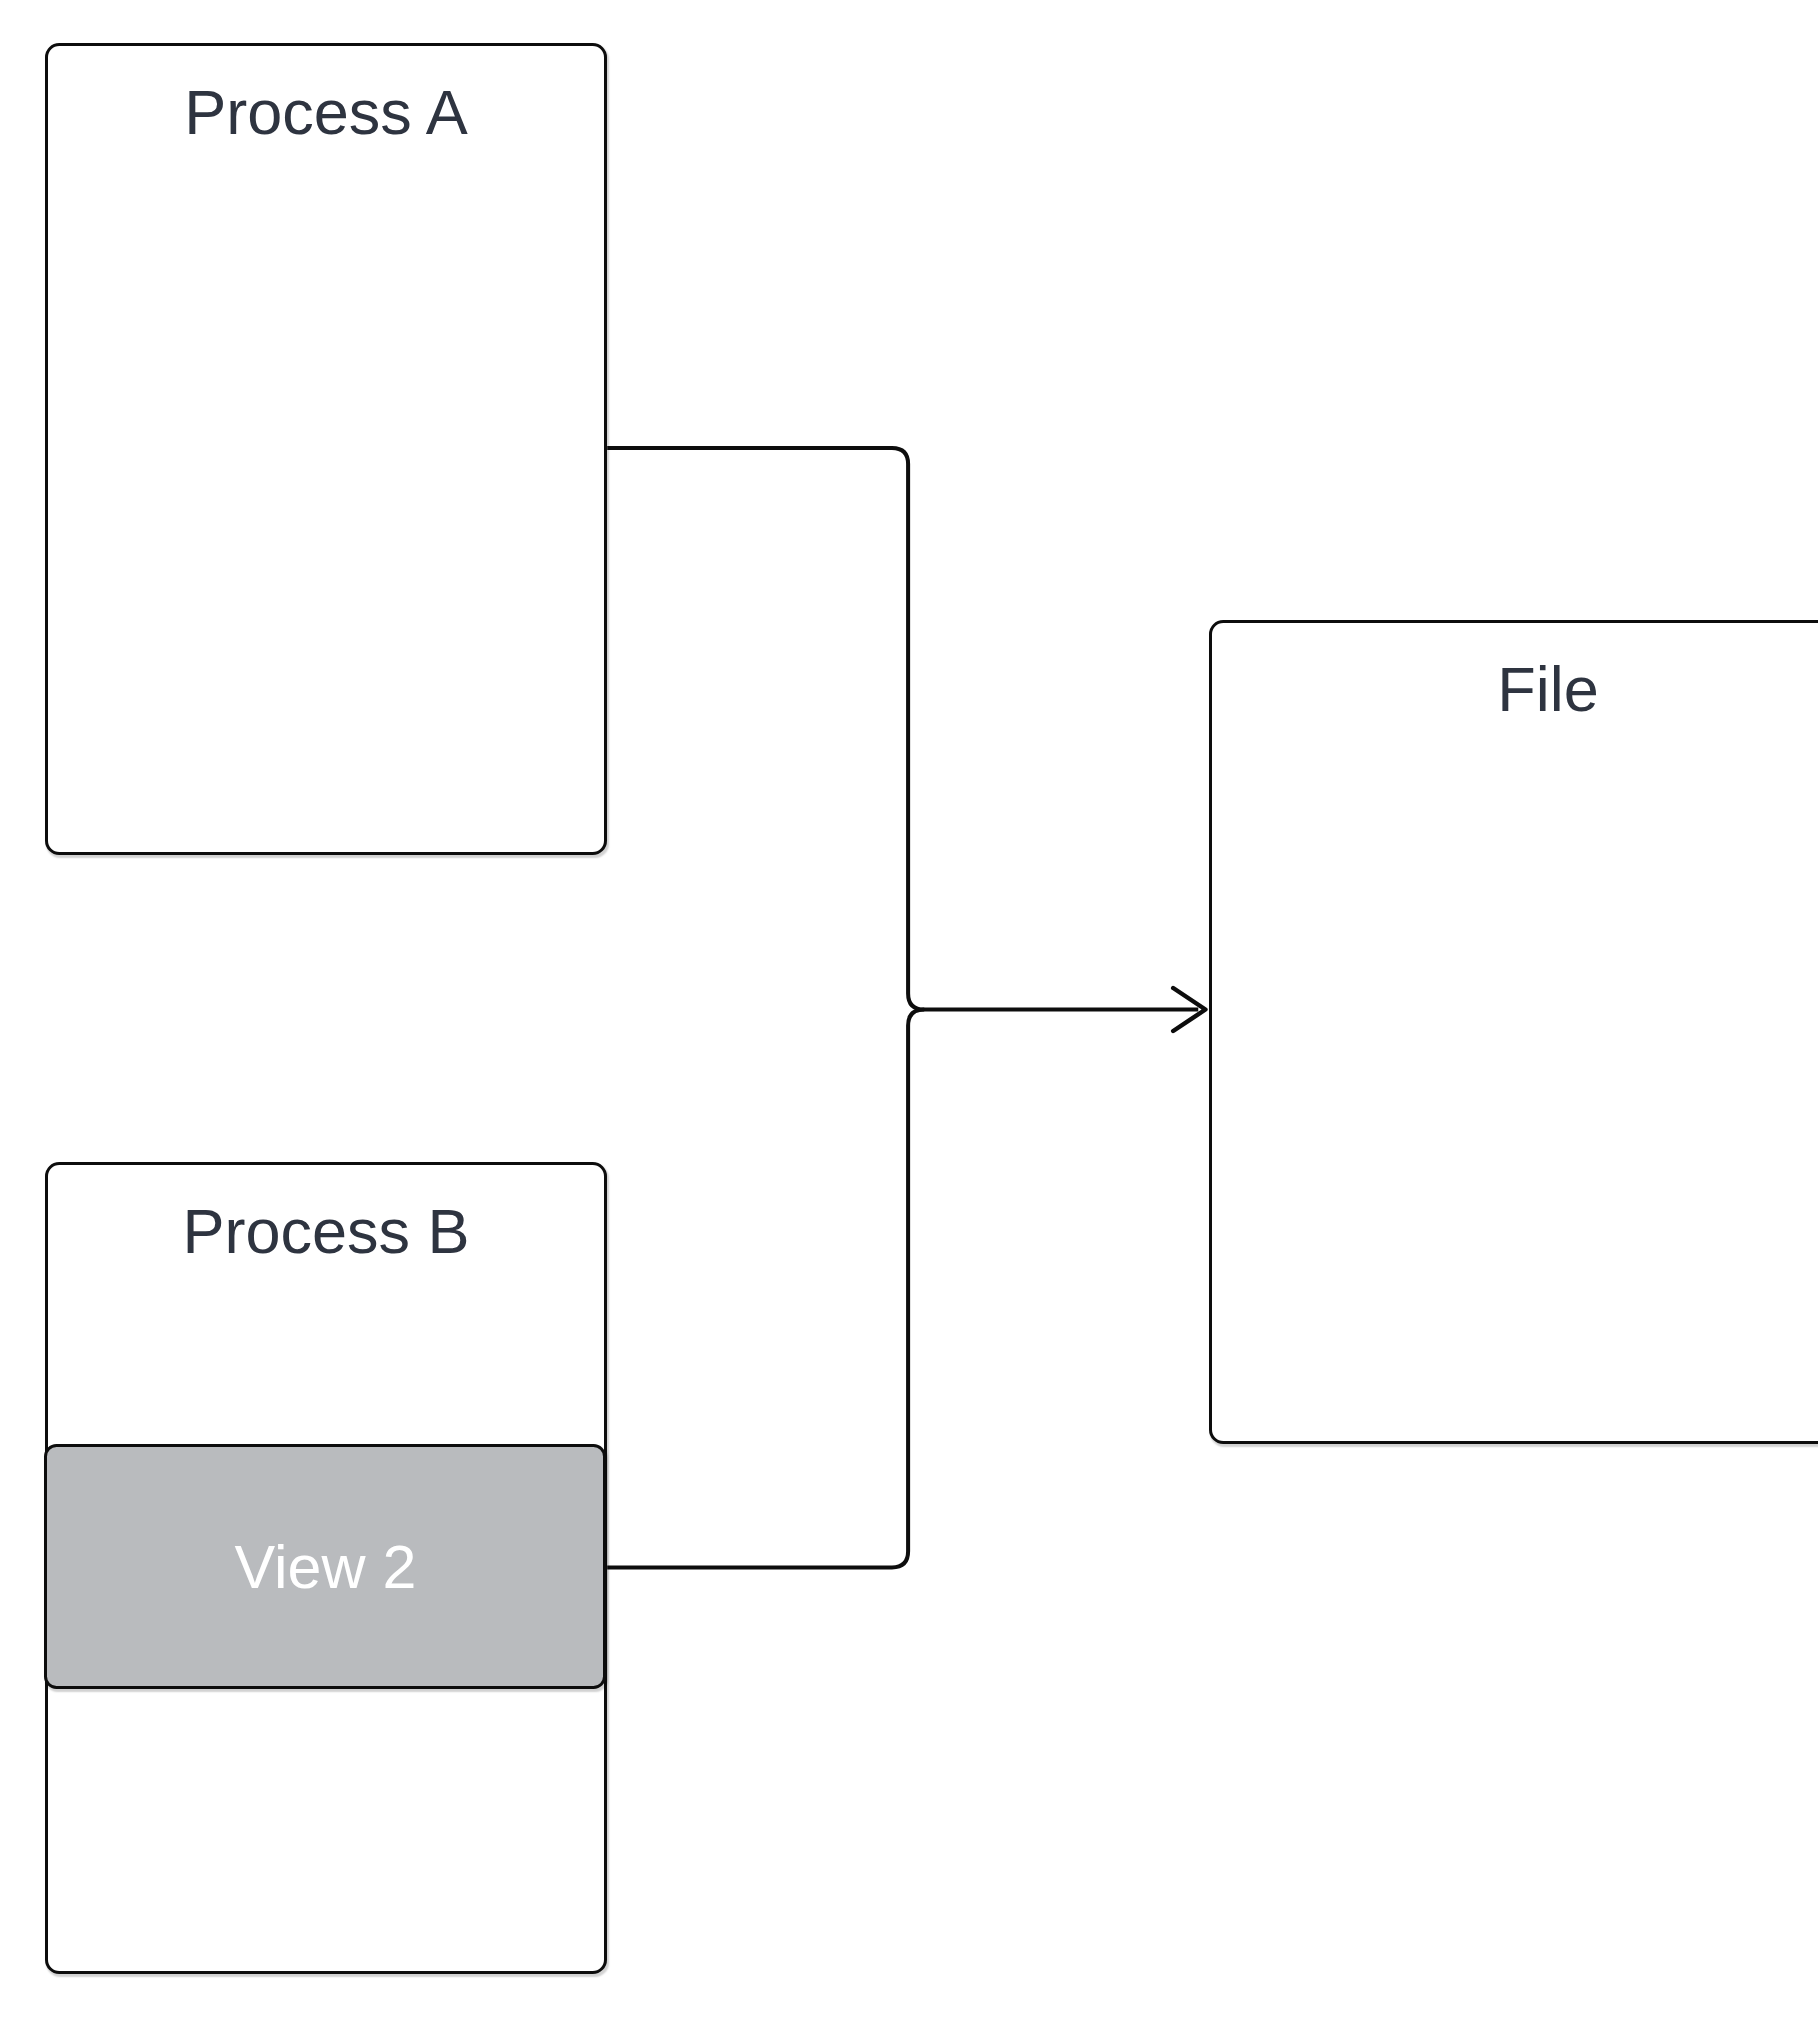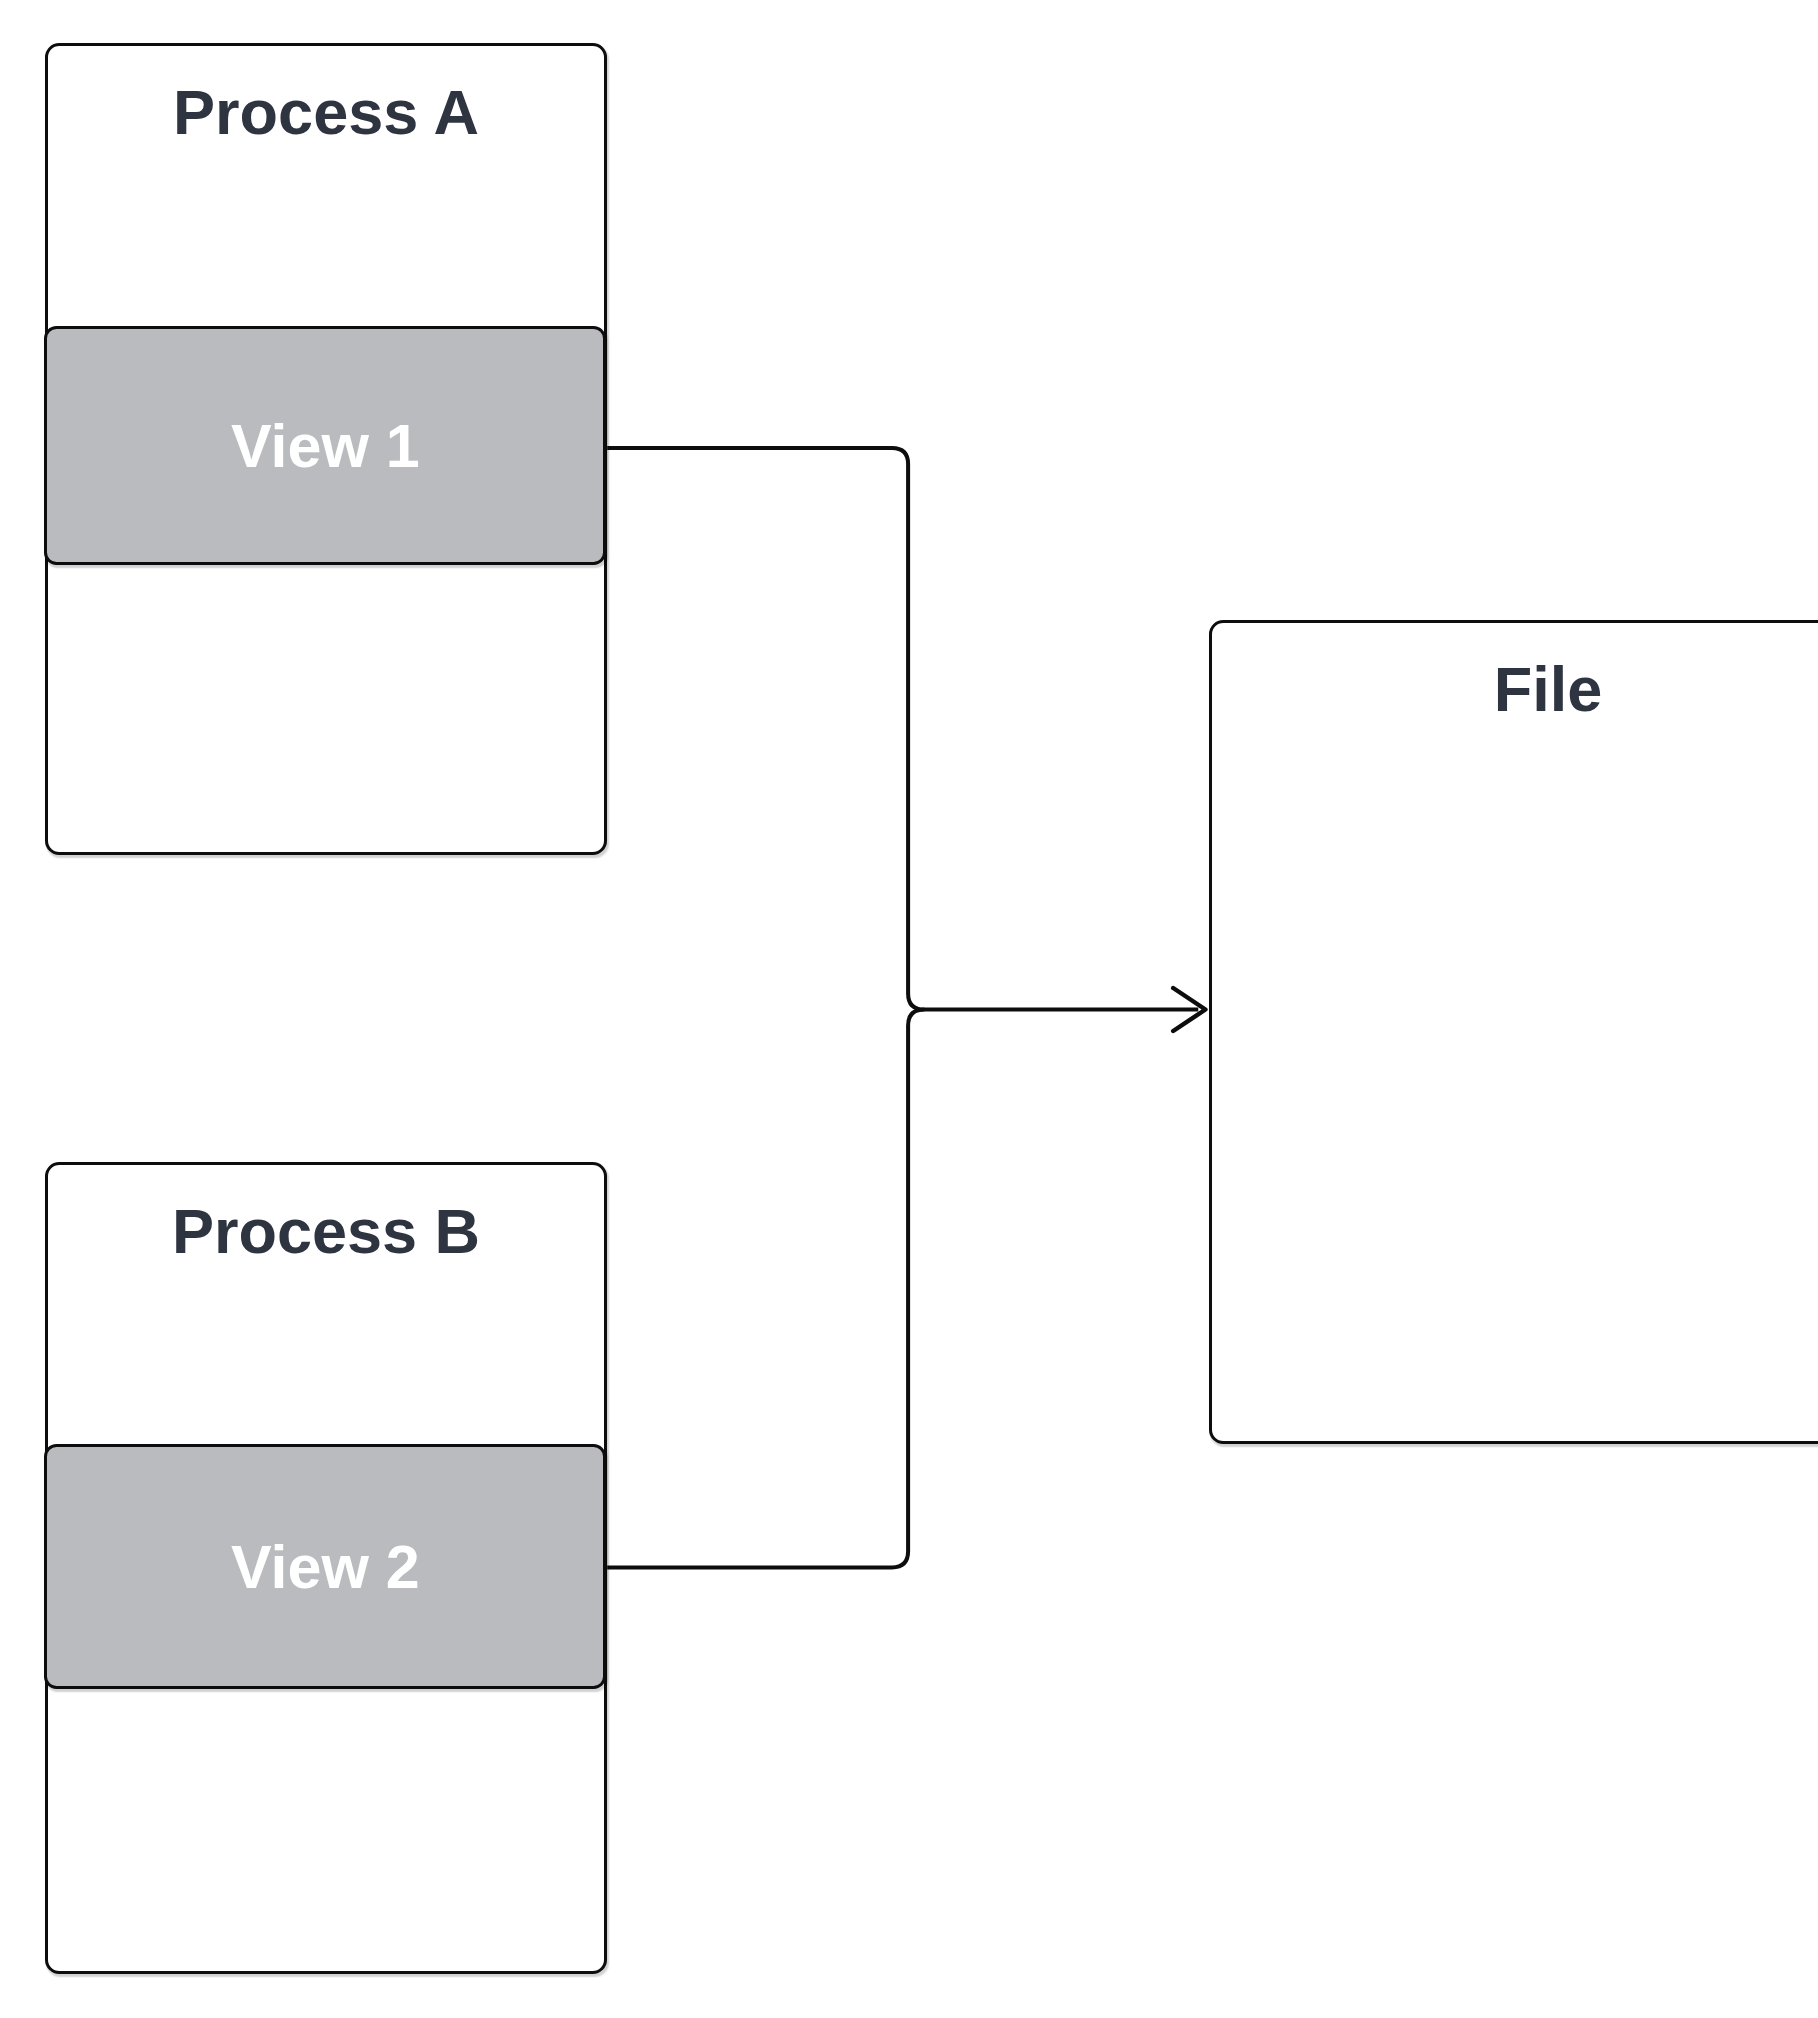--- a/index.html
+++ b/index.html
@@ -31,21 +31,20 @@
     stroke: var(--stroke);
     fill: none;
   }
   .node {
     position: absolute;
     background: var(--node_fill);
     border: 3.6px solid var(--stroke);
     border-radius: 14.3px;
     box-shadow: 1.8px 2.7px 1.8px rgba(0,0,0,0.18);
     z-index: 2;
-    font-weight: bold;
   }
   .node-title {
     position: absolute;
     top: 30px; left: 0; right: 0;
     text-align: center;
     font-size: 63px;
     line-height: 1.15;
     color: var(--title_text);
   }
   .band {
@@ -75,23 +74,20 @@
 <div class="canvas">
 
   <svg class="connectors" width="1818" height="2019" viewBox="0 0 2030 2254">
     <path stroke-width="4.5" d="M 678 500 H 996 Q 1014 500 1014 518 V 1109 Q 1014 1127 1032 1127 H 1338"></path>
     <path stroke-width="4.5" d="M 678 1750 H 996 Q 1014 1750 1014 1732 V 1145 Q 1014 1127 1032 1127"></path>
     <polyline stroke-width="5" stroke-linecap="round" stroke-linejoin="round" points="1310,1103 1346,1127 1310,1151"></polyline>
   </svg>
 
   <div class="node" id="process-a">
     <div class="node-title">Process A</div>
-    <div class="band" id="view1-band">
-      <span>View 1</span>
-    </div>
   </div>
 
   <div class="node" id="process-b">
     <div class="node-title">Process B</div>
     <div class="band" id="view2-band">
       <span>View 2</span>
     </div>
   </div>
 
   <div class="node" id="file-node">

